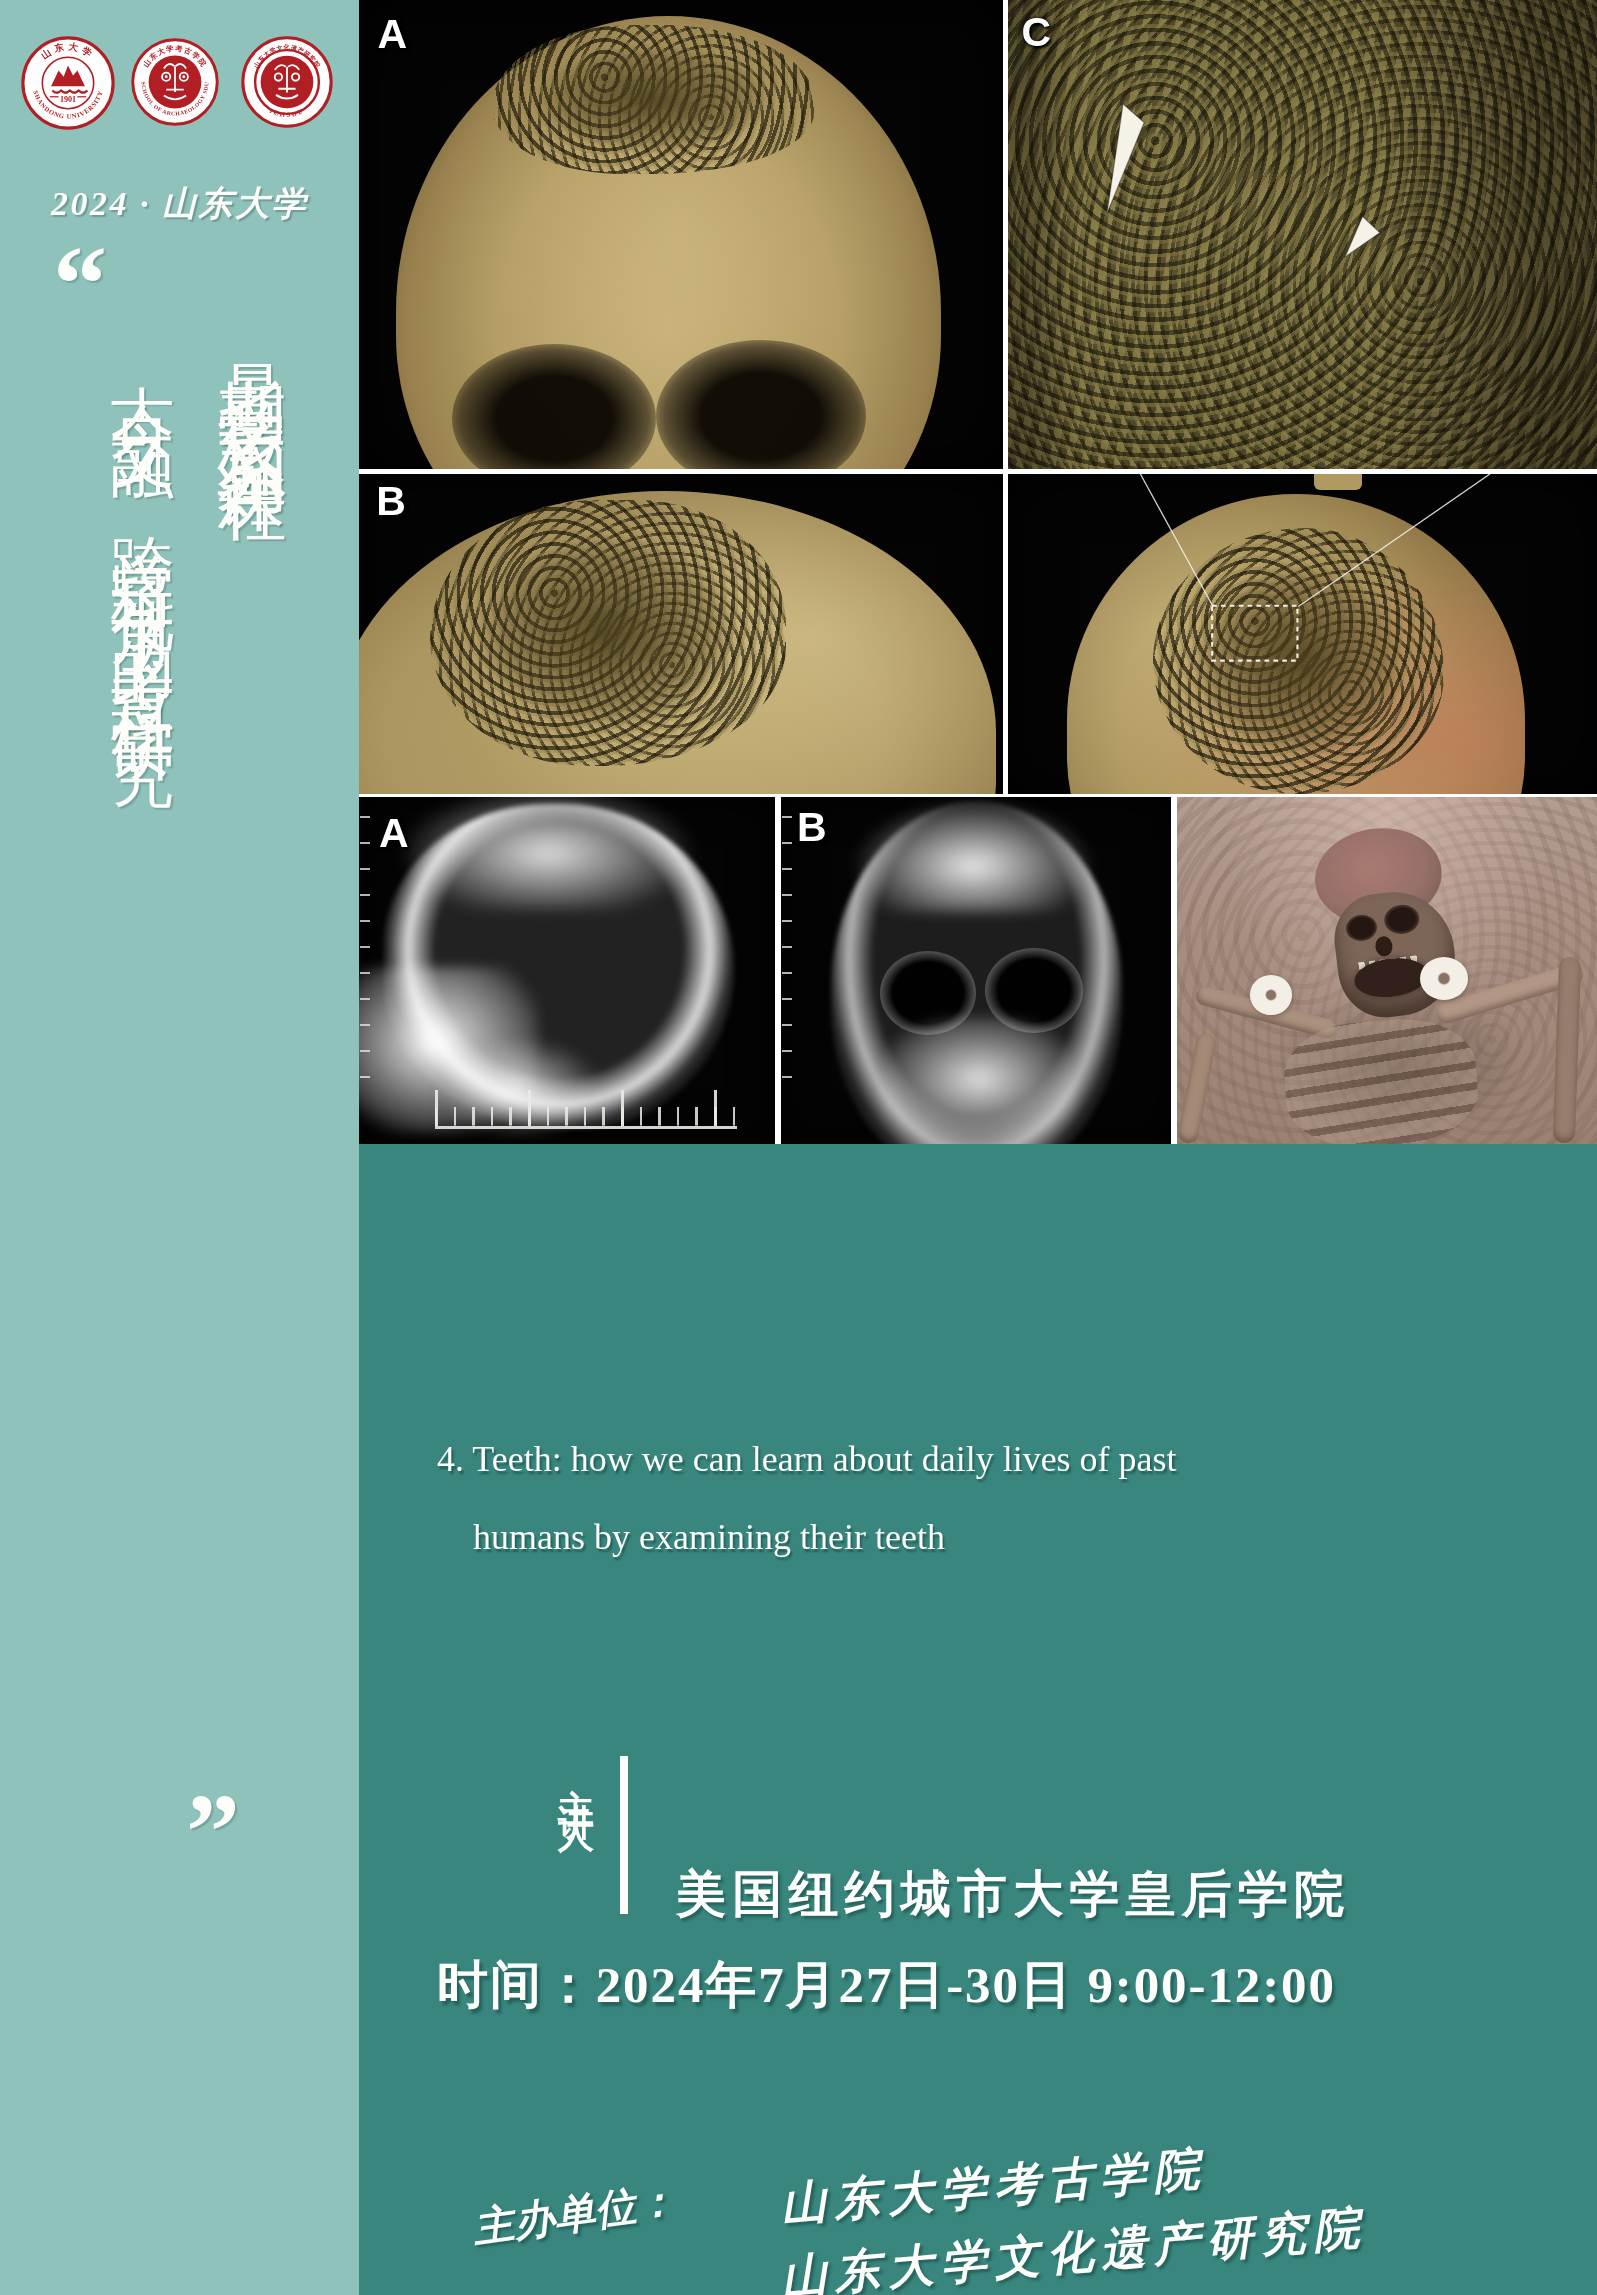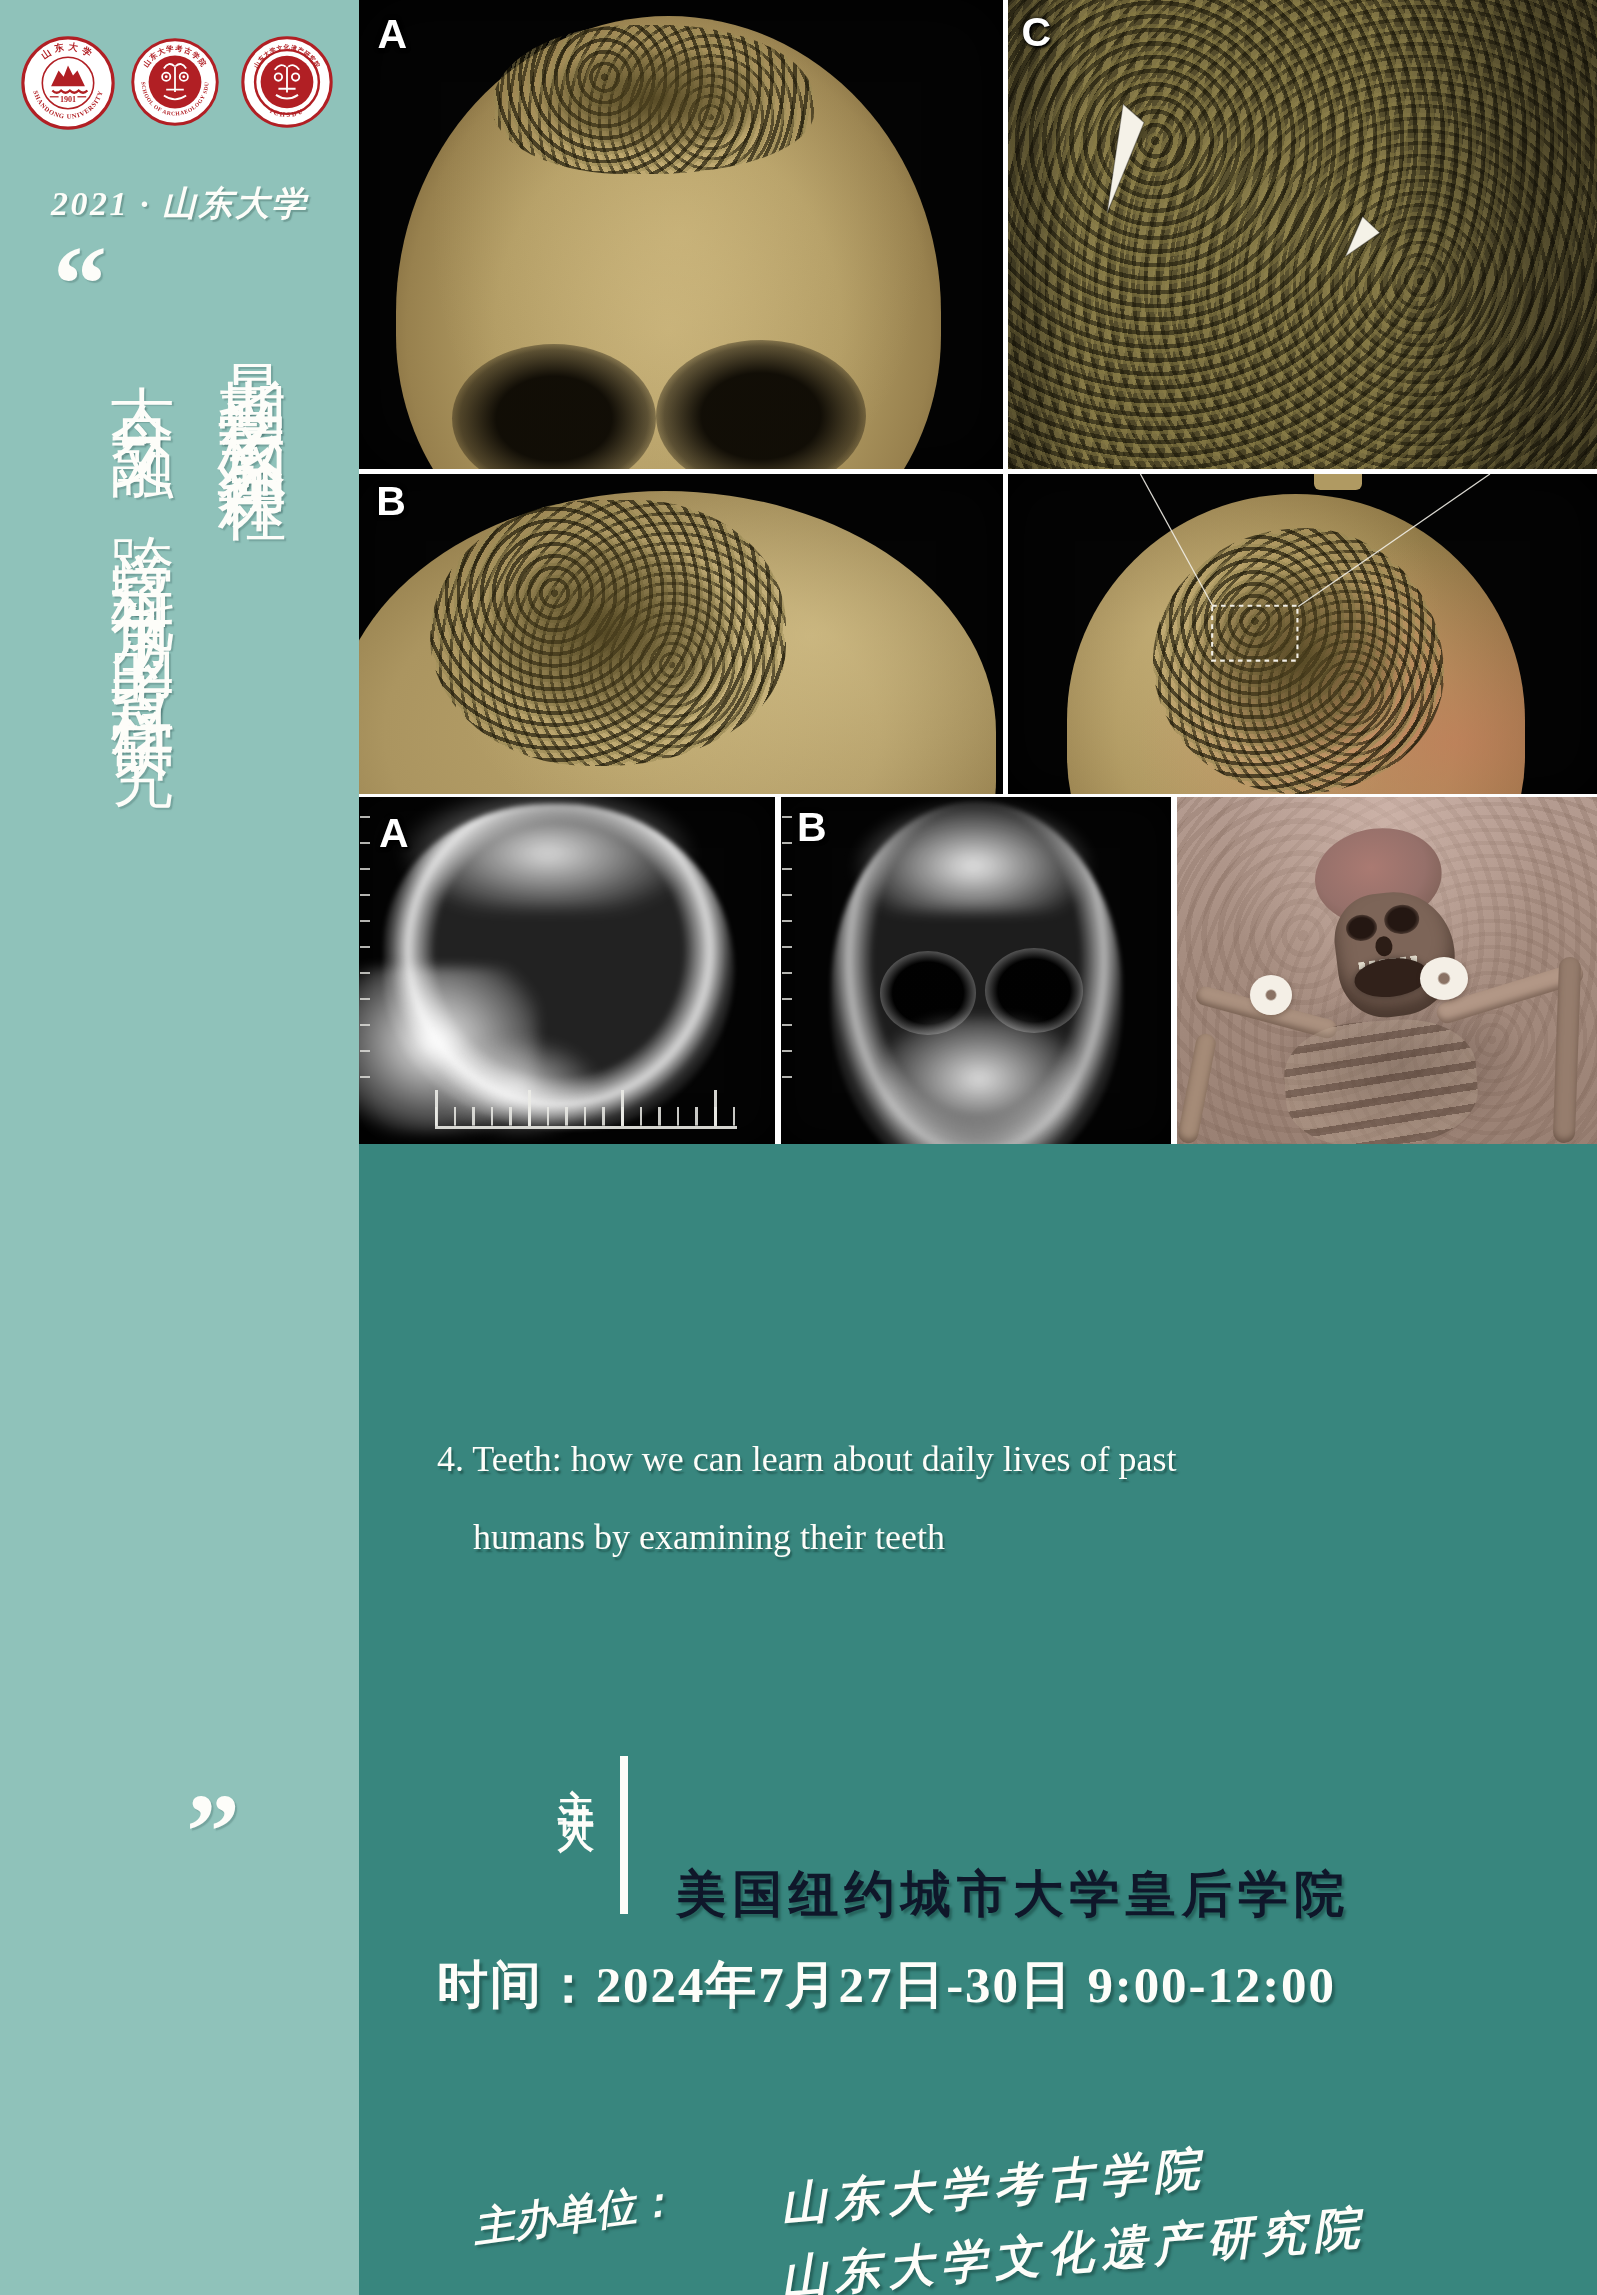--- a/index.html
+++ b/index.html
@@ -152,21 +152,21 @@
   .title{position:absolute;left:359px;top:1156px;width:1238px;margin:0;text-align:center;
          color:#fdfdf9;font-size:94px;font-weight:bold;letter-spacing:11px;
          text-shadow:3.7px 5px 3.7px rgba(14,48,44,.5);}
   .lectures{position:absolute;left:437px;top:1264px;color:#fdfdf9;font-size:36px;
             line-height:78px;white-space:pre;text-shadow:1.9px 2.5px 1.9px rgba(16,55,50,.5);}
   .role{position:absolute;left:551px;top:1759px;writing-mode:vertical-rl;color:#fdfdf9;
         font-size:36px;letter-spacing:15px;height:173px;font-weight:bold;}
   .vbar{position:absolute;left:620px;top:1756px;width:8px;height:158px;background:#fdfdf9;}
   .sp-name{position:absolute;left:676px;top:1762px;color:#fdfdf9;font-size:63px;
            letter-spacing:3.1px;text-shadow:2.5px 3.1px 2.5px rgba(16,55,50,.45);}
-  .sp-aff{position:absolute;left:676px;top:1861px;color:#0f172a;font-size:50px;
+  .sp-aff{position:absolute;left:676px;top:1861px;color:#ffffff;font-size:50px;
           letter-spacing:6.2px;font-weight:bold;text-shadow:2.5px 3.1px 2.5px rgba(16,55,50,.45);}
   .sched{position:absolute;left:437px;color:#fdfdf9;font-size:51px;font-weight:bold;
          letter-spacing:1.9px;text-shadow:3.1px 3.7px 2.5px rgba(16,55,50,.45);}
   .sch-t{top:1951px;}
   .sch-v{top:2064px;}
   .org-label{position:absolute;left:472px;top:2187px;color:#fdfdf9;font-size:41px;
              font-weight:bold;font-style:italic;transform:rotate(-8deg);
              text-shadow:2.5px 3.1px 2.5px rgba(16,55,50,.45);}
   .org{position:absolute;left:780px;color:#fdfdf9;font-size:46px;font-weight:bold;
        font-style:italic;letter-spacing:7.4px;transform:rotate(-5deg);
@@ -239,21 +239,21 @@
         <path id="arcB3" d="M18,75 A57,57 0 0 0 132,75"></path>
       </defs>
       <text font-size="10" fill="#b11f24" font-weight="bold" letter-spacing="1">
         <textPath href="#arcT3" startOffset="50%" text-anchor="middle">山东大学文化遗产研究院</textPath>
       </text>
       <text font-size="11" fill="#b11f24" font-weight="bold" letter-spacing="3">
         <textPath href="#arcB3" startOffset="50%" text-anchor="middle">ICHSDU</textPath>
       </text>
     </svg>
 
-    <div class="badge">2021 · 山东大学</div>
+    <div class="badge">2024 · 山东大学</div>
     <div class="q qo">“</div>
     <div class="vcol vcol-a">暑期学校系列课程</div>
     <div class="vcol vcol-b">古今交融：跨学科视角下的考古科学研究</div>
     <div class="q qc">”</div>
   </aside>
 
   <div class="figure">
 
     <div class="panel pA">
       <div class="skullA"></div>

